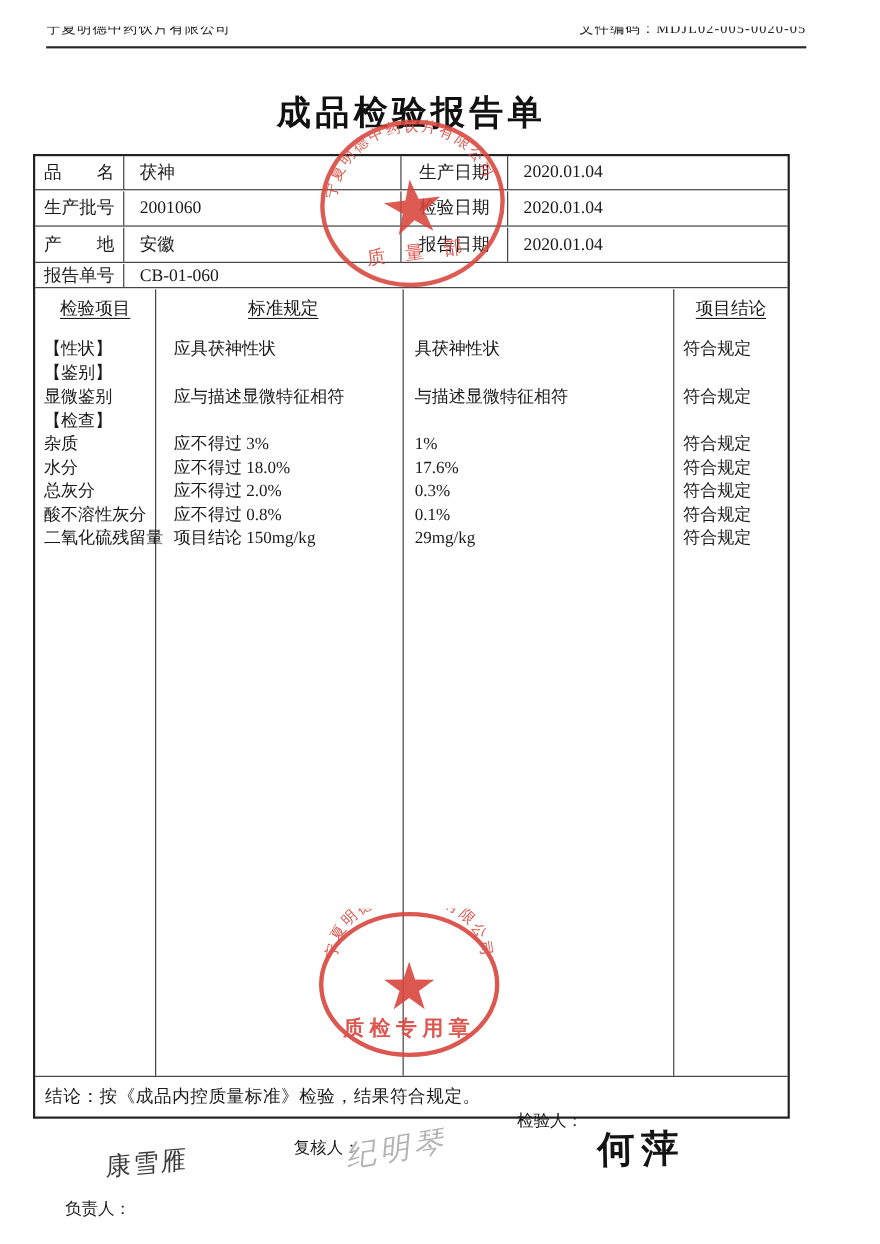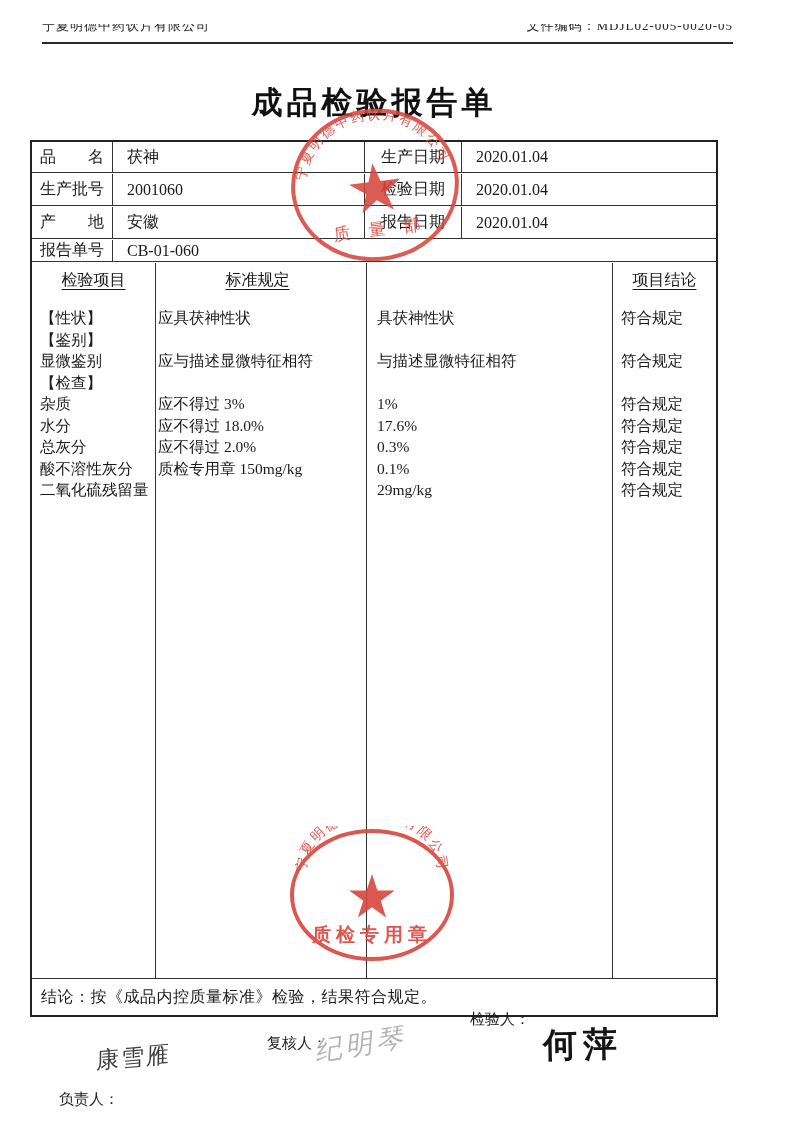--- a/index.html
+++ b/index.html
@@ -28,21 +28,21 @@
   .ilabel { padding-left:8px; }
   .ivalue { padding-left:14px; }
   .v1 { border-right:1px solid #333; } 
   .v2 { border-right:1px solid #333; } 
   .v3 { border-right:1px solid #333; } 
   .dlabel { justify-content:center; }
 
   
   .main { position:absolute; left:0; top:121px; width:684px; height:716px; border-bottom:1px solid #333; }
   .mcol { position:absolute; top:0; height:100%; }
-  .mcol-1 { left:0;    width:124px; border-right:1px solid #333;text-decoration:underline; }
+  .mcol-1 { left:0;    width:110px; border-right:1px solid #333;text-decoration:underline; }
   .mcol-2 { left:117px; width:218px; border-right:1px solid #333; }
   .mcol-3 { left:335px; width:246px; border-right:1px solid #333; }
   .mcol-4 { left:581px; width:103px; }
   .mhead { position:absolute; top:7px; left:0; width:100%; text-align:center; font-size:16px;
            text-decoration:underline; text-underline-offset:4px; }
   .lines { position:absolute; top:44px; left:0; width:100%; }
   .line { height:21.5px; line-height:21.5px; font-size:15.5px; white-space:nowrap; }
   .pad1 { padding-left:8px; }
   .pad2 { padding-left:9px; }
   .pad3 { padding-left:10px; }
@@ -127,21 +127,22 @@
       <div class="mcol mcol-2">
         <div class="mhead">标准规定</div>
         <div class="lines pad2">
           <div class="line">应具茯神性状</div>
           <div class="line"></div>
           <div class="line">应与描述显微特征相符</div>
           <div class="line"></div>
           <div class="line">应不得过 3%</div>
           <div class="line">应不得过 18.0%</div>
           <div class="line">应不得过 2.0%</div>
-          <div class="line">质检专用章 150mg/kg</div>
+          <div class="line">应不得过 0.8%</div>
+          <div class="line">项目结论 150mg/kg</div>
         </div>
       </div>
 
       <div class="mcol mcol-3">
         <div class="lines pad3">
           <div class="line">具茯神性状</div>
           <div class="line"></div>
           <div class="line">与描述显微特征相符</div>
           <div class="line"></div>
           <div class="line">1%</div>

